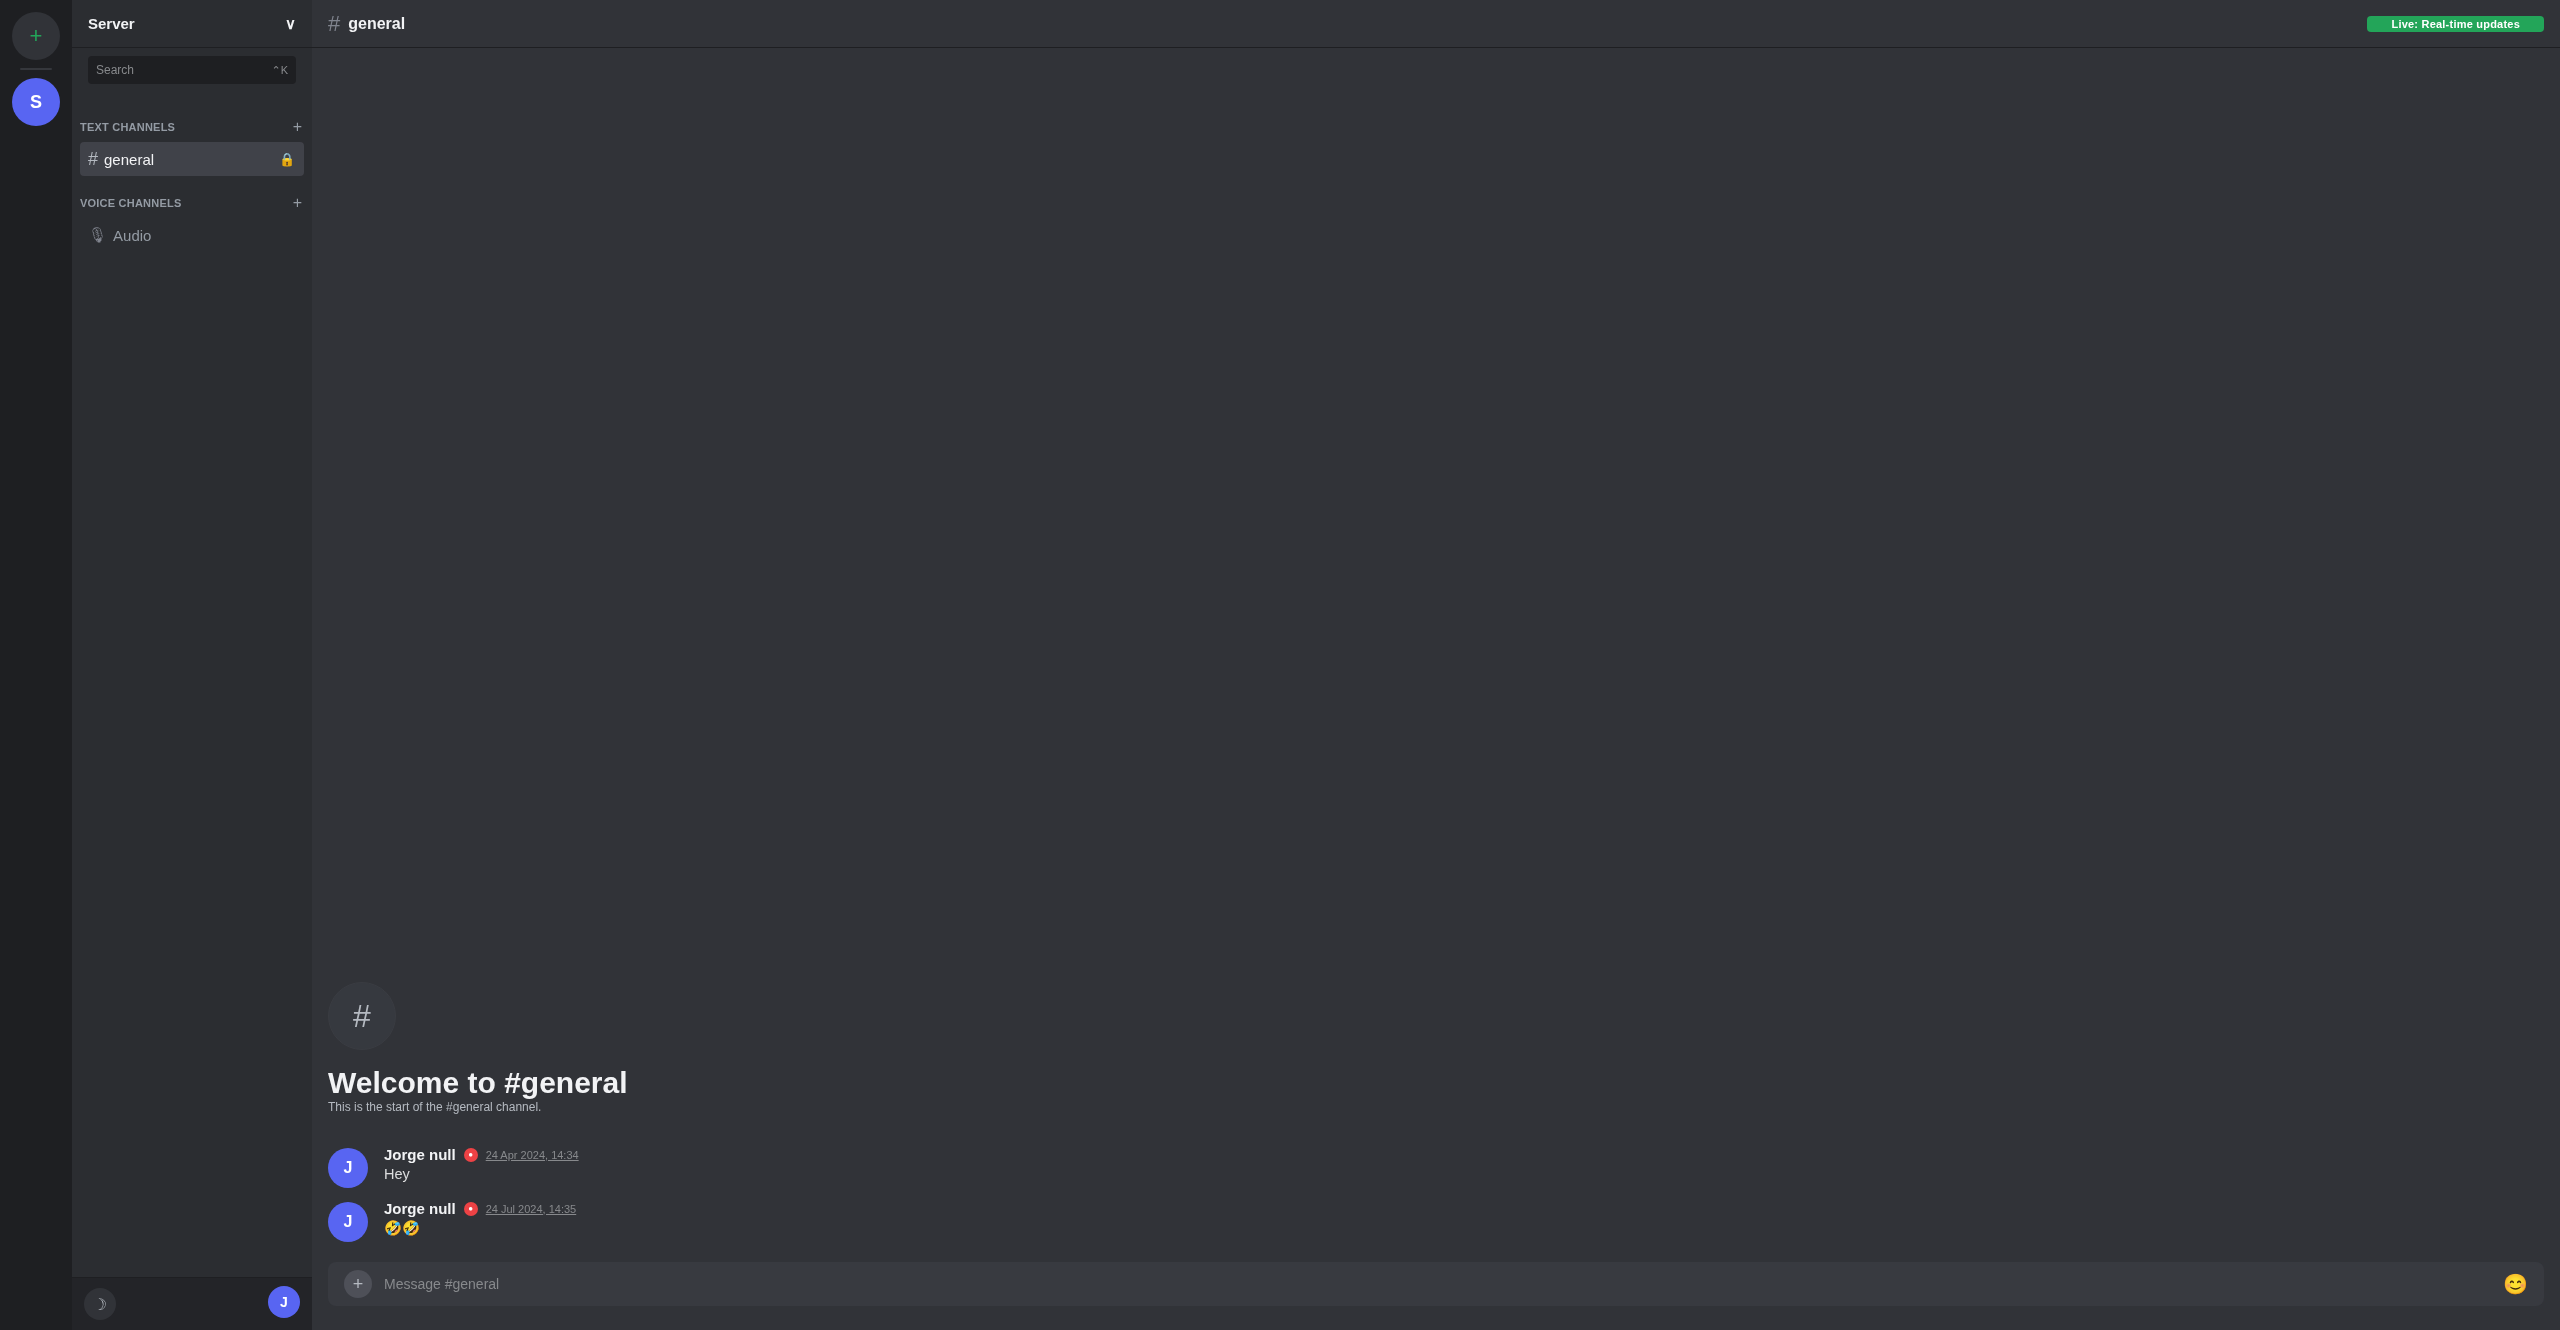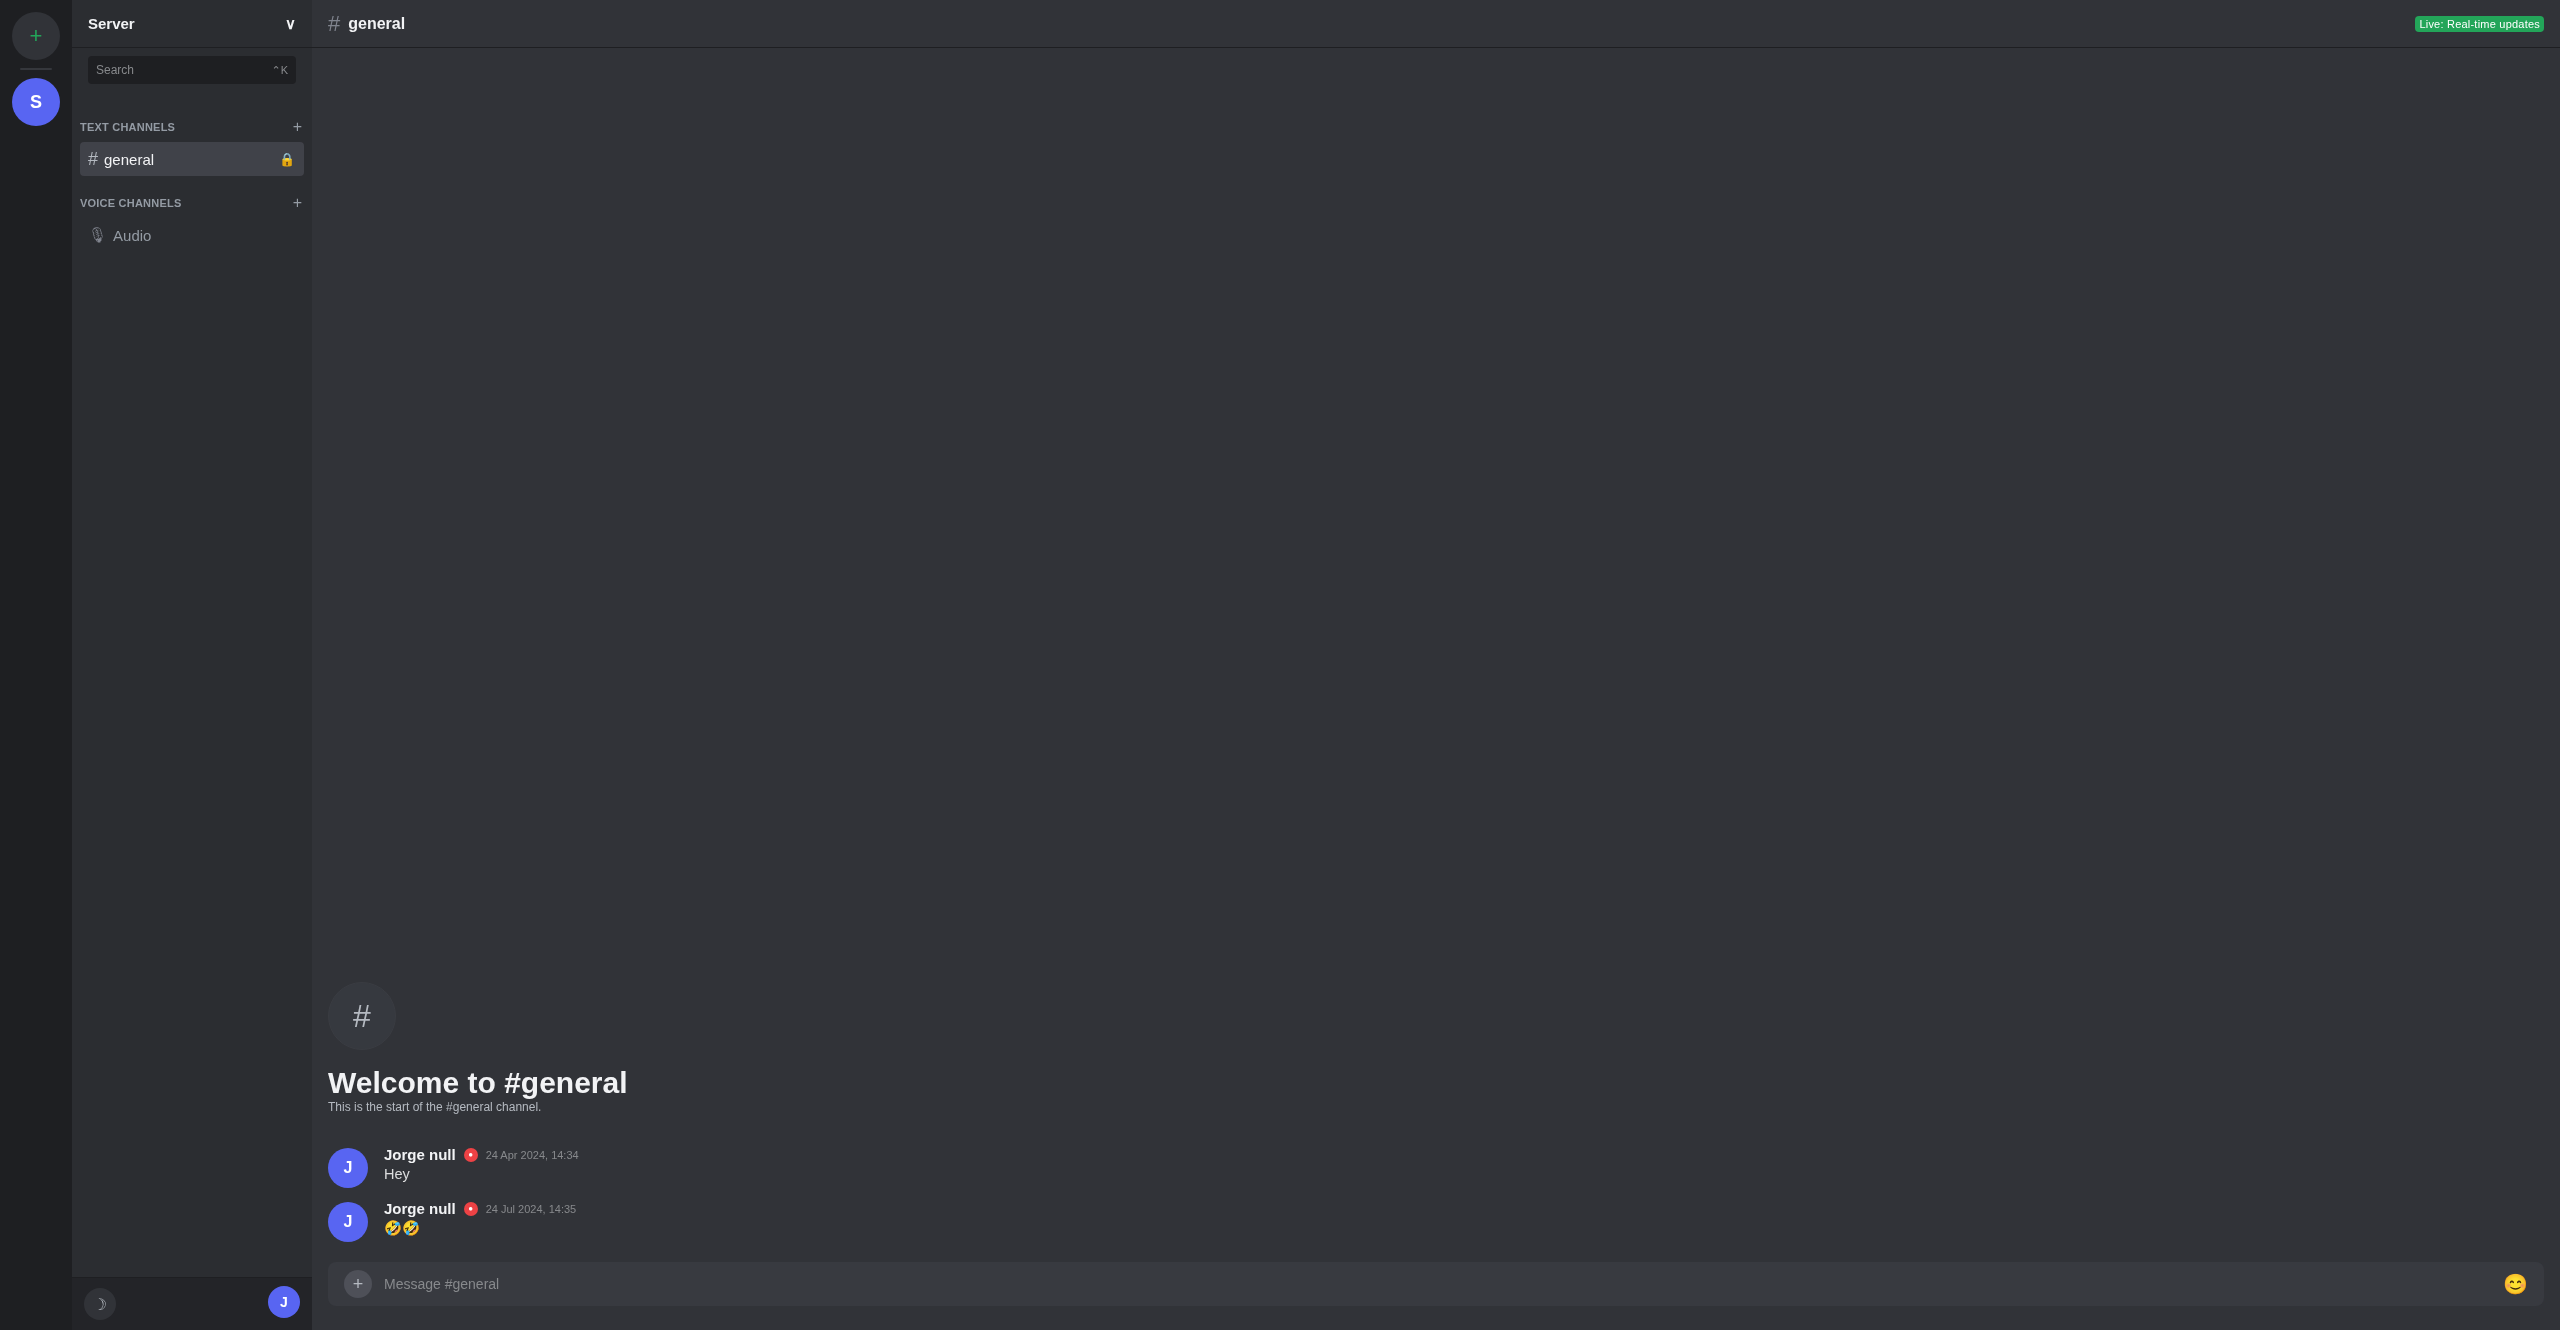--- a/index.html
+++ b/index.html
@@ -244,22 +244,22 @@
     .channel-header-name {
       font-size: 16px;
       font-weight: 700;
       color: #f2f3f5;
     }
 
     .live-badge {
       background: #23a559;
       color: white;
       font-size: 11px;
-      font-weight: 400;
-      padding: 2px 4px;
+      font-weight: 700;
+      padding: 2px 24px;
       border-radius: 4px;
       letter-spacing: 0.02em;
     }
 
     
     .messages-area {
       flex: 1;
       overflow-y: auto;
       display: flex;
       flex-direction: column;
@@ -341,20 +341,21 @@
       display: flex;
       align-items: center;
       justify-content: center;
       font-size: 8px;
       color: white;
     }
 
     .message-timestamp {
       font-size: 11px;
       color: #87898c;
+      text-decoration: underline;
     }
 
     .message-text {
       font-size: 14.5px;
       color: #dcddde;
       line-height: 1.375;
     }
 
     
     .message-input-area {

